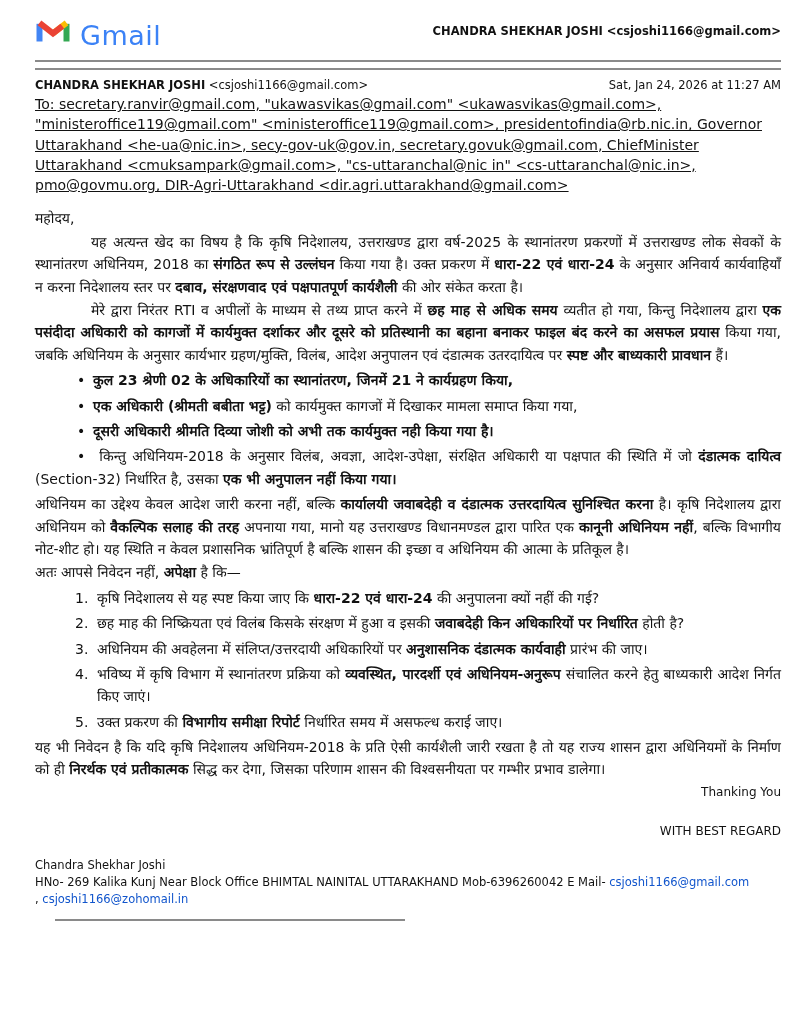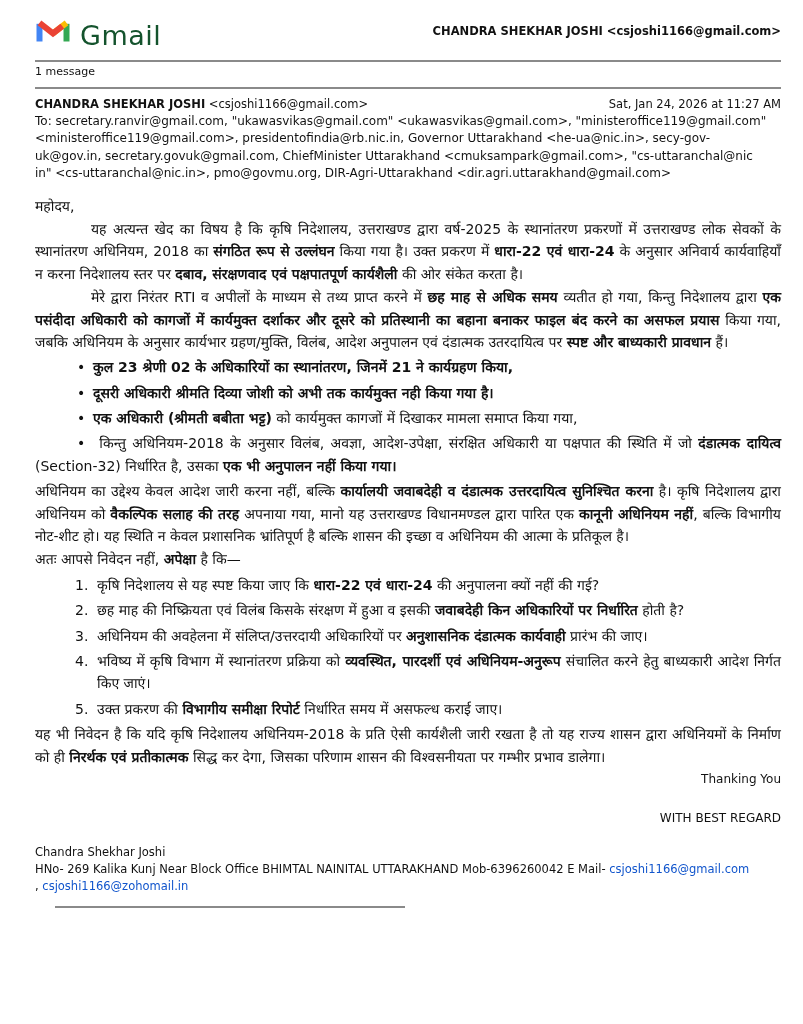--- a/index.html
+++ b/index.html
@@ -1,28 +1,28 @@
 <!DOCTYPE html>
 <html><head>
 <meta charset="utf-8">
 <style>
   html,body{margin:0;padding:0;background:#e8e8e8;}
   .page{width:803px;height:1024px;background:#fff;color:#121212;box-sizing:border-box;
         padding:8px 22px 0 35px;position:relative;overflow:hidden;
         font-family:"DejaVu Sans","Liberation Sans",sans-serif;}
   .hdr{display:flex;justify-content:space-between;align-items:center;height:46px;}
   .brand{display:flex;align-items:center;gap:9px;}
-  .brand-name{font-size:27px;color:#14532d;letter-spacing:.5px;margin-top:8px;}
+  .brand-name{font-size:27px;color:#3b82f6;letter-spacing:.5px;margin-top:8px;}
   .account{font-size:11.5px;font-weight:700;}
   .rule{border:none;border-top:2px solid #8a8a8a;margin:6px 0 0;}
   .subject{font-size:17.5px;font-weight:700;line-height:1.33;margin-top:9px;}
   .msgcount{font-size:11px;margin:3px 0 9px;}
   .meta{display:flex;justify-content:space-between;font-size:11.5px;margin-top:8px;}
   .from-name{font-weight:700;}
-  .to{font-size:12px;line-height:1.45;margin-top:2px;width:735px;}
+  .to{font-size:14px;line-height:1.45;margin-top:2px;width:735px;text-decoration:underline;}
   .body{margin-top:12px;font-size:14px;line-height:1.6;text-align:justify;width:746px;}
   .para{margin:1px 0;}
   .para.indent{text-indent:56px;}
   .bullet{position:relative;padding-left:58px;margin:3px 0;}
   .bullet::before{content:"\2022";position:absolute;left:42px;top:0;}
   .bullet-flush{margin:3px 0;}
   .bullet-flush::before{content:"\2022";margin-left:42px;margin-right:14px;}
   .numbered{position:relative;padding-left:62px;margin:3px 0;}
   .numbered .num{position:absolute;left:40px;}
   .latin{font-size:12px;text-align:right;margin:2px 0;}
@@ -47,41 +47,40 @@
           <path d="M3 3.6l9 7 6.2-4.8" stroke="#EA4335" stroke-width="4" fill="none"></path>
         </svg>
       </span>
       <span class="brand-name">Gmail</span>
     </div>
     <div class="account">CHANDRA SHEKHAR JOSHI &lt;csjoshi1166@gmail.com&gt;</div>
   </div>
 
   <hr class="rule">
 
-  <div class="msgcount">1 message</div>
 
   <hr class="rule">
 
   <div class="meta">
     <div>
       <span class="from-name">CHANDRA SHEKHAR JOSHI</span>
       <span>&lt;csjoshi1166@gmail.com&gt;</span>
     </div>
     <div>Sat, Jan 24, 2026 at 11:27 AM</div>
   </div>
 
   <div class="to">To: secretary.ranvir@gmail.com, "ukawasvikas@gmail.com" &lt;ukawasvikas@gmail.com&gt;, "ministeroffice119@gmail.com" &lt;ministeroffice119@gmail.com&gt;, presidentofindia@rb.nic.in, Governor Uttarakhand &lt;he-ua@nic.in&gt;, secy-gov-uk@gov.in, secretary.govuk@gmail.com, ChiefMinister Uttarakhand &lt;cmuksampark@gmail.com&gt;, "cs-uttaranchal@nic in" &lt;cs-uttaranchal@nic.in&gt;, pmo@govmu.org, DIR-Agri-Uttarakhand &lt;dir.agri.uttarakhand@gmail.com&gt;</div>
 
   <div class="body">
       <div class="para"><span>महोदय,</span></div>
       <div class="para indent"><span>यह अत्यन्त खेद का विषय है कि कृषि निदेशालय, उत्तराखण्ड द्वारा वर्ष-2025 के स्थानांतरण प्रकरणों में उत्तराखण्ड लोक सेवकों के स्थानांतरण अधिनियम, 2018 का </span><span class="b">संगठित रूप से उल्लंघन</span><span> किया गया है। उक्त प्रकरण में </span><span class="b">धारा-22 एवं धारा-24</span><span> के अनुसार अनिवार्य कार्यवाहियाँ न करना निदेशालय स्तर पर </span><span class="b">दबाव, संरक्षणवाद एवं पक्षपातपूर्ण कार्यशैली</span><span> की ओर संकेत करता है।</span></div>
       <div class="para indent"><span>मेरे द्वारा निरंतर RTI व अपीलों के माध्यम से तथ्य प्राप्त करने में </span><span class="b">छह माह से अधिक समय</span><span> व्यतीत हो गया, किन्तु निदेशालय द्वारा </span><span class="b">एक पसंदीदा अधिकारी को कागजों में कार्यमुक्त दर्शाकर और दूसरे को प्रतिस्थानी का बहाना बनाकर फाइल बंद करने का असफल प्रयास</span><span> किया गया, जबकि अधिनियम के अनुसार कार्यभार ग्रहण/मुक्ति, विलंब, आदेश अनुपालन एवं दंडात्मक उतरदायित्व पर </span><span class="b">स्पष्ट और बाध्यकारी प्रावधान</span><span> हैं।</span></div>
       <div class="bullet"><span class="b">कुल 23 श्रेणी 02 के अधिकारियों का स्थानांतरण, जिनमें 21 ने कार्यग्रहण किया,</span></div>
+      <div class="bullet"><span class="b">एक अधिकारी (श्रीमती बबीता भट्ट)</span><span> को कार्यमुक्त कागजों में दिखाकर मामला समाप्त किया गया,</span></div>
       <div class="bullet"><span class="b">दूसरी अधिकारी श्रीमति दिव्या जोशी को अभी तक कार्यमुक्त नही किया गया है।</span></div>
-      <div class="bullet"><span class="b">एक अधिकारी (श्रीमती बबीता भट्ट)</span><span> को कार्यमुक्त कागजों में दिखाकर मामला समाप्त किया गया,</span></div>
       <div class="bullet-flush"><span>किन्तु अधिनियम-2018 के अनुसार विलंब, अवज्ञा, आदेश-उपेक्षा, संरक्षित अधिकारी या पक्षपात की स्थिति में जो </span><span class="b">दंडात्मक दायित्व</span><span> (Section-32) निर्धारित है, उसका </span><span class="b">एक भी अनुपालन नहीं किया गया।</span></div>
       <div class="para"><span>अधिनियम का उद्देश्य केवल आदेश जारी करना नहीं, बल्कि </span><span class="b">कार्यालयी जवाबदेही व दंडात्मक उत्तरदायित्व सुनिश्चित करना</span><span> है। कृषि निदेशालय द्वारा अधिनियम को </span><span class="b">वैकल्पिक सलाह की तरह</span><span> अपनाया गया, मानो यह उत्तराखण्ड विधानमण्डल द्वारा पारित एक </span><span class="b">कानूनी अधिनियम नहीं</span><span>, बल्कि विभागीय नोट-शीट हो। यह स्थिति न केवल प्रशासनिक भ्रांतिपूर्ण है बल्कि शासन की इच्छा व अधिनियम की आत्मा के प्रतिकूल है।</span></div>
       <div class="para"><span>अतः आपसे निवेदन नहीं, </span><span class="b">अपेक्षा</span><span> है कि—</span></div>
       <div class="numbered"><span class="num">1.</span><span>कृषि निदेशालय से यह स्पष्ट किया जाए कि </span><span class="b">धारा-22 एवं धारा-24</span><span> की अनुपालना क्यों नहीं की गई?</span></div>
       <div class="numbered"><span class="num">2.</span><span>छह माह की निष्क्रियता एवं विलंब किसके संरक्षण में हुआ व इसकी </span><span class="b">जवाबदेही किन अधिकारियों पर निर्धारित</span><span> होती है?</span></div>
       <div class="numbered"><span class="num">3.</span><span>अधिनियम की अवहेलना में संलिप्त/उत्तरदायी अधिकारियों पर </span><span class="b">अनुशासनिक दंडात्मक कार्यवाही</span><span> प्रारंभ की जाए।</span></div>
       <div class="numbered"><span class="num">4.</span><span>भविष्य में कृषि विभाग में स्थानांतरण प्रक्रिया को </span><span class="b">व्यवस्थित, पारदर्शी एवं अधिनियम-अनुरूप</span><span> संचालित करने हेतु बाध्यकारी आदेश निर्गत किए जाएं।</span></div>
       <div class="numbered"><span class="num">5.</span><span>उक्त प्रकरण की </span><span class="b">विभागीय समीक्षा रिपोर्ट</span><span> निर्धारित समय में असफल्ध कराई जाए।</span></div>
       <div class="para"><span>यह भी निवेदन है कि यदि कृषि निदेशालय अधिनियम-2018 के प्रति ऐसी कार्यशैली जारी रखता है तो यह राज्य शासन द्वारा अधिनियमों के निर्माण को ही </span><span class="b">निरर्थक एवं प्रतीकात्मक</span><span> सिद्ध कर देगा, जिसका परिणाम शासन की विश्वसनीयता पर गम्भीर प्रभाव डालेगा।</span></div>
       <div class="latin"><span>Thanking You</span></div>

